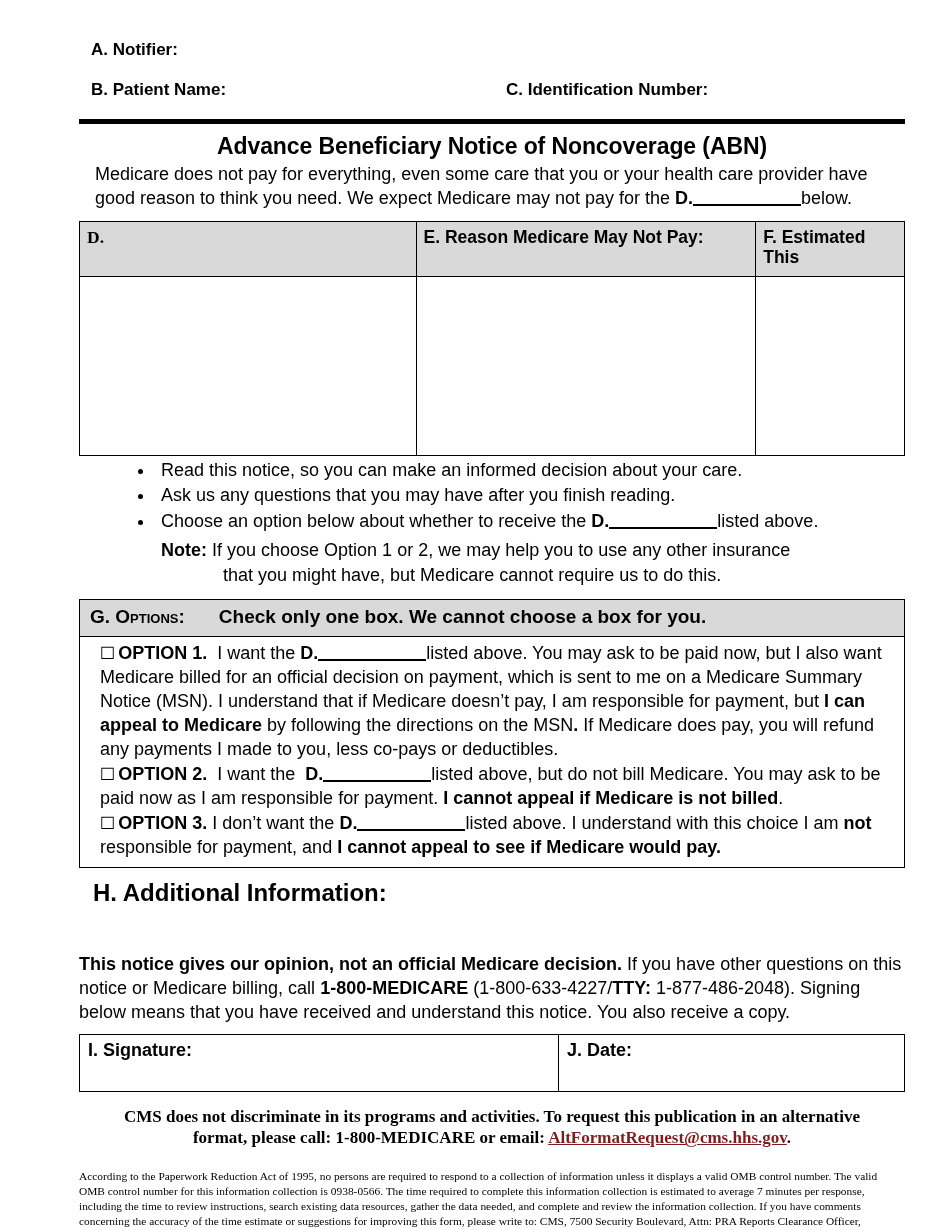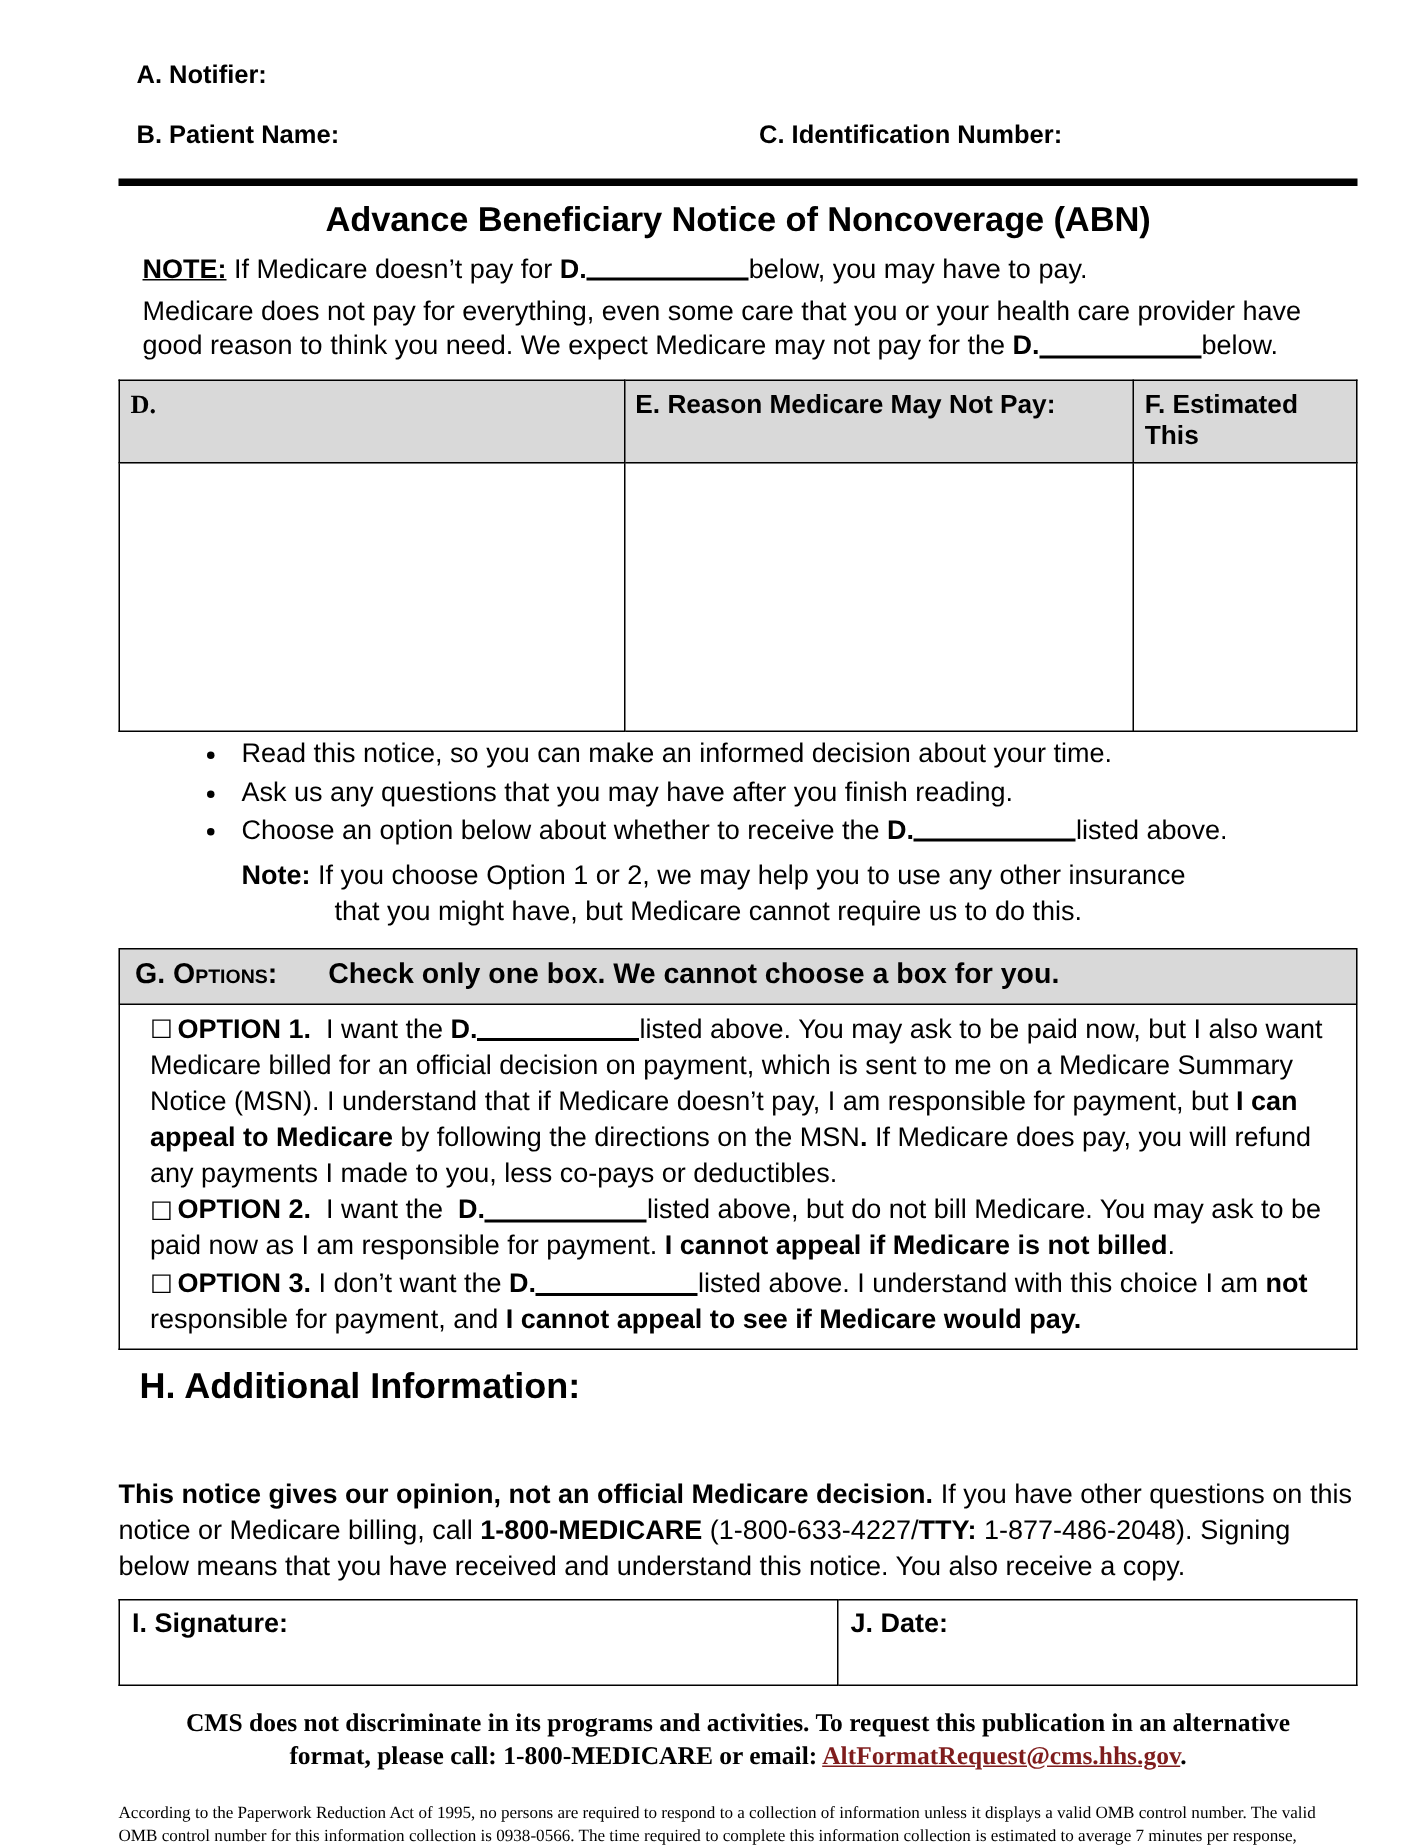--- a/index.html
+++ b/index.html
@@ -228,24 +228,20 @@
     <div class="hdr-row second">
       <div class="hdr-col-a">B. Patient Name:</div>
       <div class="hdr-col-b">C. Identification Number:</div>
     </div>
   </div>
 
   <div class="thick-rule"></div>
 
   <div class="doc-title">Advance Beneficiary Notice of Noncoverage (ABN)</div>
 
-  <div class="note-line">
-    <span class="u-note">NOTE:</span><span>&nbsp;</span><span>If Medicare doesn’t pay for</span>
-    <b>D.</b><span class="blank blank-w1"></span><span>below, you may have to pay.</span>
-  </div>
 
   <div class="intro-para">
     <span>Medicare does not pay for everything, even some care that you or your health care provider have good reason to think you need. We expect Medicare may not pay for the</span>
     <b>D.</b><span class="blank blank-w1"></span><span>below.</span>
   </div>
 
   <table class="main-table">
     <thead>
       <tr>
         <th class="col-d th-serif">D.</th>
@@ -256,21 +252,21 @@
     <tbody>
       <tr>
         <td></td>
         <td></td>
         <td></td>
       </tr>
     </tbody>
   </table>
 
   <ul class="wynd">
-    <li>Read this notice, so you can make an informed decision about your time.</li>
+    <li>Read this notice, so you can make an informed decision about your care.</li>
     <li>Ask us any questions that you may have after you finish reading.</li>
     <li>
       <span>Choose an option below about whether to receive the</span>
       <b>D.</b><span class="blank blank-w1"></span><span>listed above.</span>
       <div class="note-sub">
         <b>Note:</b>
         <span>If you choose Option 1 or 2, we may help you to use any other insurance</span>
         <span class="cont">that you might have, but Medicare cannot require us to do this.</span>
       </div>
     </li>

